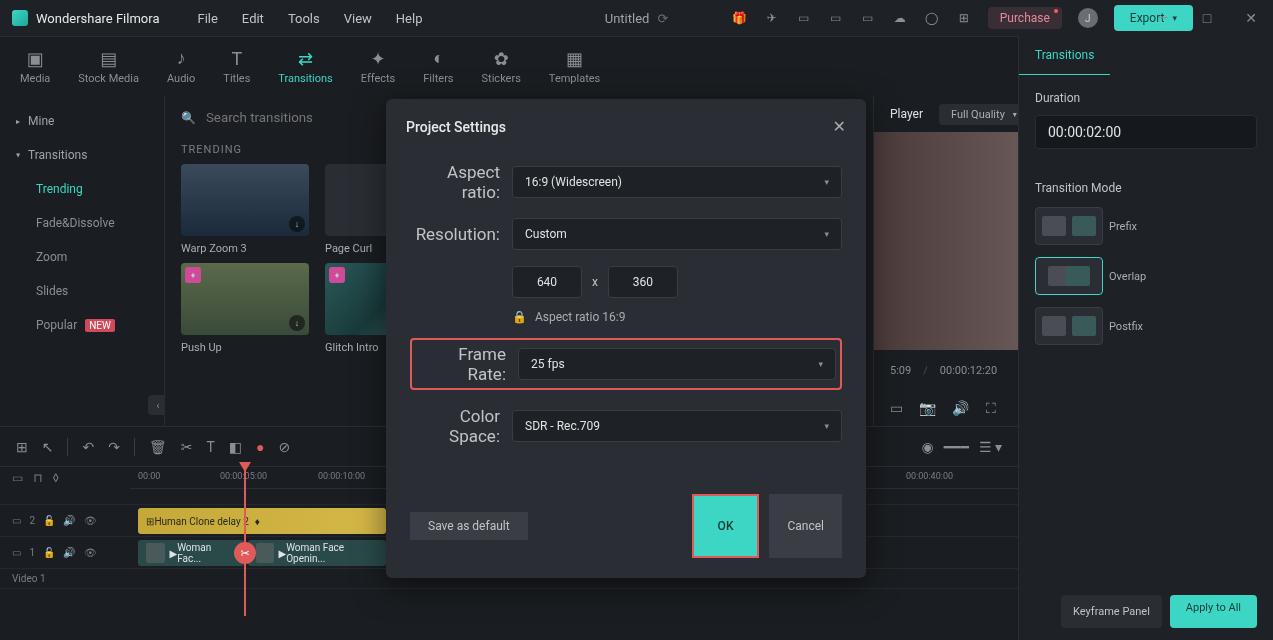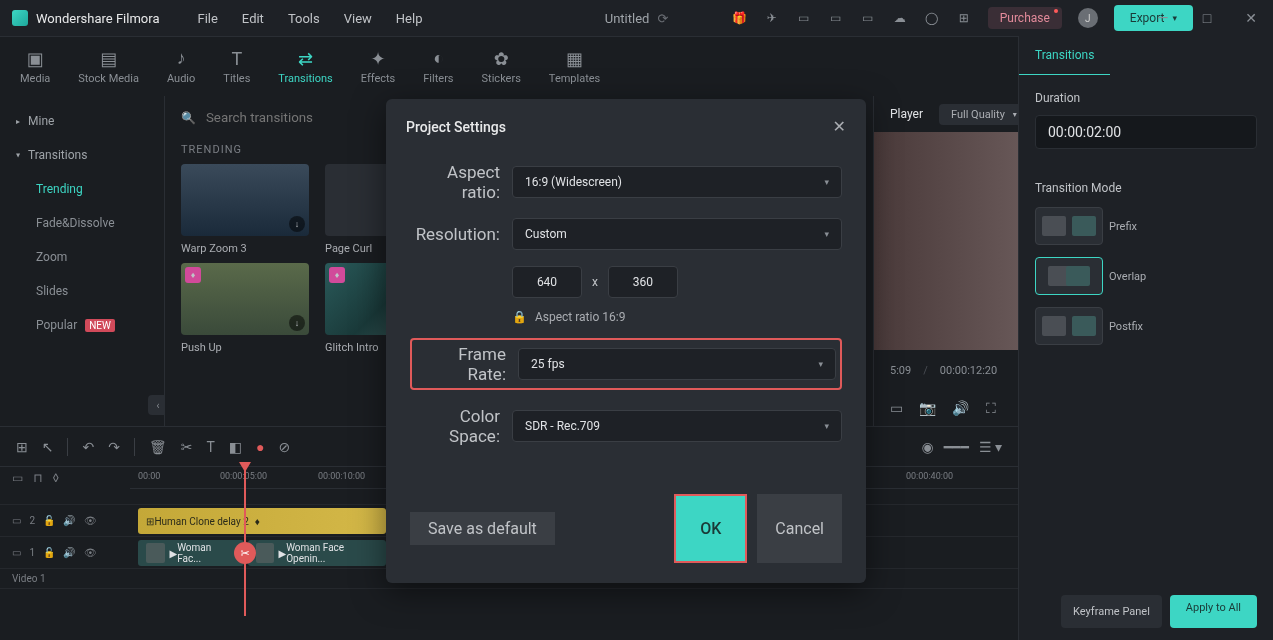--- a/index.html
+++ b/index.html
@@ -116,21 +116,21 @@
 .modal-body { padding: 8px 24px 20px; }
 .form-row { display: flex; align-items: center; margin-bottom: 16px; gap: 12px; }
 .form-row label { width: 90px; text-align: right; color: #c0c3c7; font-size: 17px; }
 .form-select { flex: 1; background: #1e2126; border: 1px solid #3a3e44; padding: 8px 12px; border-radius: 4px; color: #e0e2e5; font-size: 12px; cursor: pointer; display: flex; justify-content: space-between; align-items: center; }
 .form-select .chev { font-size: 9px; color: #8a8f95; }
 .dim-row { display: flex; gap: 10px; align-items: center; margin-left: 102px; margin-bottom: 12px; }
 .dim-input { width: 70px; background: #1e2126; border: 1px solid #3a3e44; padding: 8px 12px; border-radius: 4px; color: #e0e2e5; font-size: 12px; text-align: center; }
 .lock-row { display: flex; align-items: center; gap: 8px; margin-left: 102px; margin-bottom: 14px; color: #aaadb2; font-size: 12px; }
 .highlight-red { border: 2px solid #e05a5a !important; }
 .modal-footer { padding: 12px 24px 20px; display: flex; justify-content: space-between; align-items: center; }
-.btn { padding: 7px 18px; border-radius: 0; font-size: 16px; cursor: pointer; border: none; }
+.btn { padding: 7px 18px; border-radius: 0; font-size: 12px; cursor: pointer; border: none; }
 .btn.default { background: #3a3e44; color: #c0c3c7; }
 .btn.primary { background: #3dd6c4; color: #1a3a37; font-weight: 500; }
 .btn.cancel { background: #3a3e44; color: #c0c3c7; }
 .footer-right { display: flex; gap: 10px; }
 </style>
 </head>
 <body>
 
 <div class="titlebar">
   <div class="logo">

